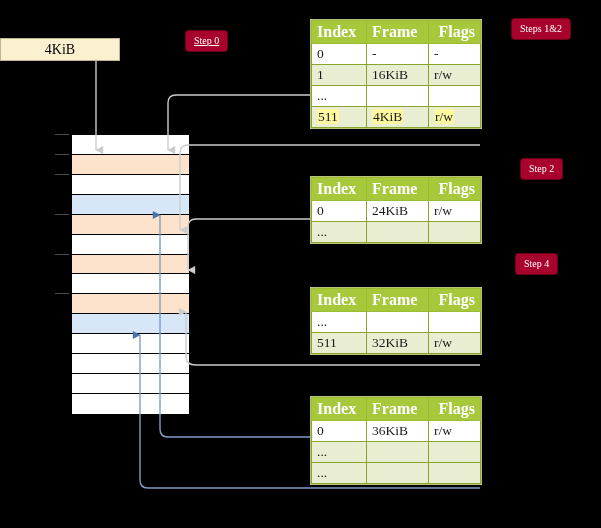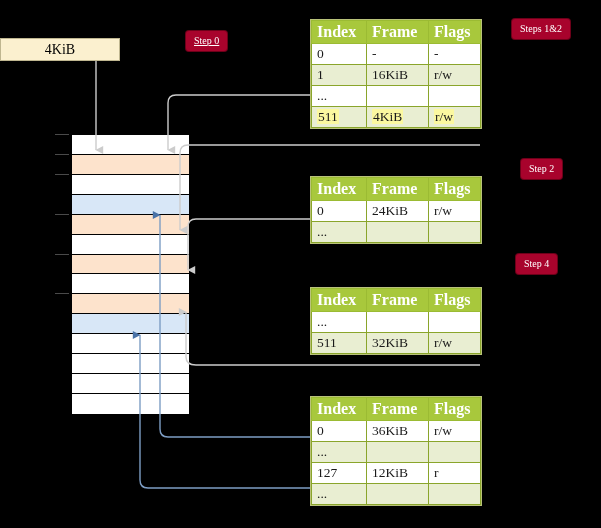--- a/index.html
+++ b/index.html
@@ -34,21 +34,21 @@
   .ptable td,.ptable th{border:1px solid #8aa52b;padding:2px 5px;
           height:20px;box-sizing:border-box;text-align:left;
           font-weight:normal;vertical-align:middle;}
   .ptable th{background:#a8c83c;color:#ffffff;font-weight:bold;
              font-size:16px;border-color:#9bbb33;}
   .ptable td.c0{width:55px;}
   .ptable td.c1{width:62px;}
   .ptable td.c2{width:52px;}
   .ptable th.c0{width:55px;}
   .ptable th.c1{width:62px;}
-  .ptable th.c2{width:52px;}
+  .ptable th.c2{width:52px;text-align:right;}
   tr.alt td{background:#e9eed2;}
   tr.plain td{background:#ffffff;}
   .hl{background:#fbf8a0;padding:0 1px;}
 
   
   svg.wires{position:absolute;left:0;top:0;width:601px;height:528px;
             pointer-events:none;}
 </style>
 </head>
 <body>
@@ -202,25 +202,20 @@
           <tr class="plain">
             <td class="c0">0</td>
             <td class="c1">36KiB</td>
             <td class="c2">r/w</td>
           </tr>
           <tr class="alt">
             <td class="c0">...</td>
             <td class="c1"></td>
             <td class="c2"></td>
           </tr>
-          <tr class="plain">
-            <td class="c0">127</td>
-            <td class="c1">12KiB</td>
-            <td class="c2">r</td>
-          </tr>
           <tr class="alt">
             <td class="c0">...</td>
             <td class="c1"></td>
             <td class="c2"></td>
           </tr>
         </tbody>
       </table>
     </div>
 
 </div>

